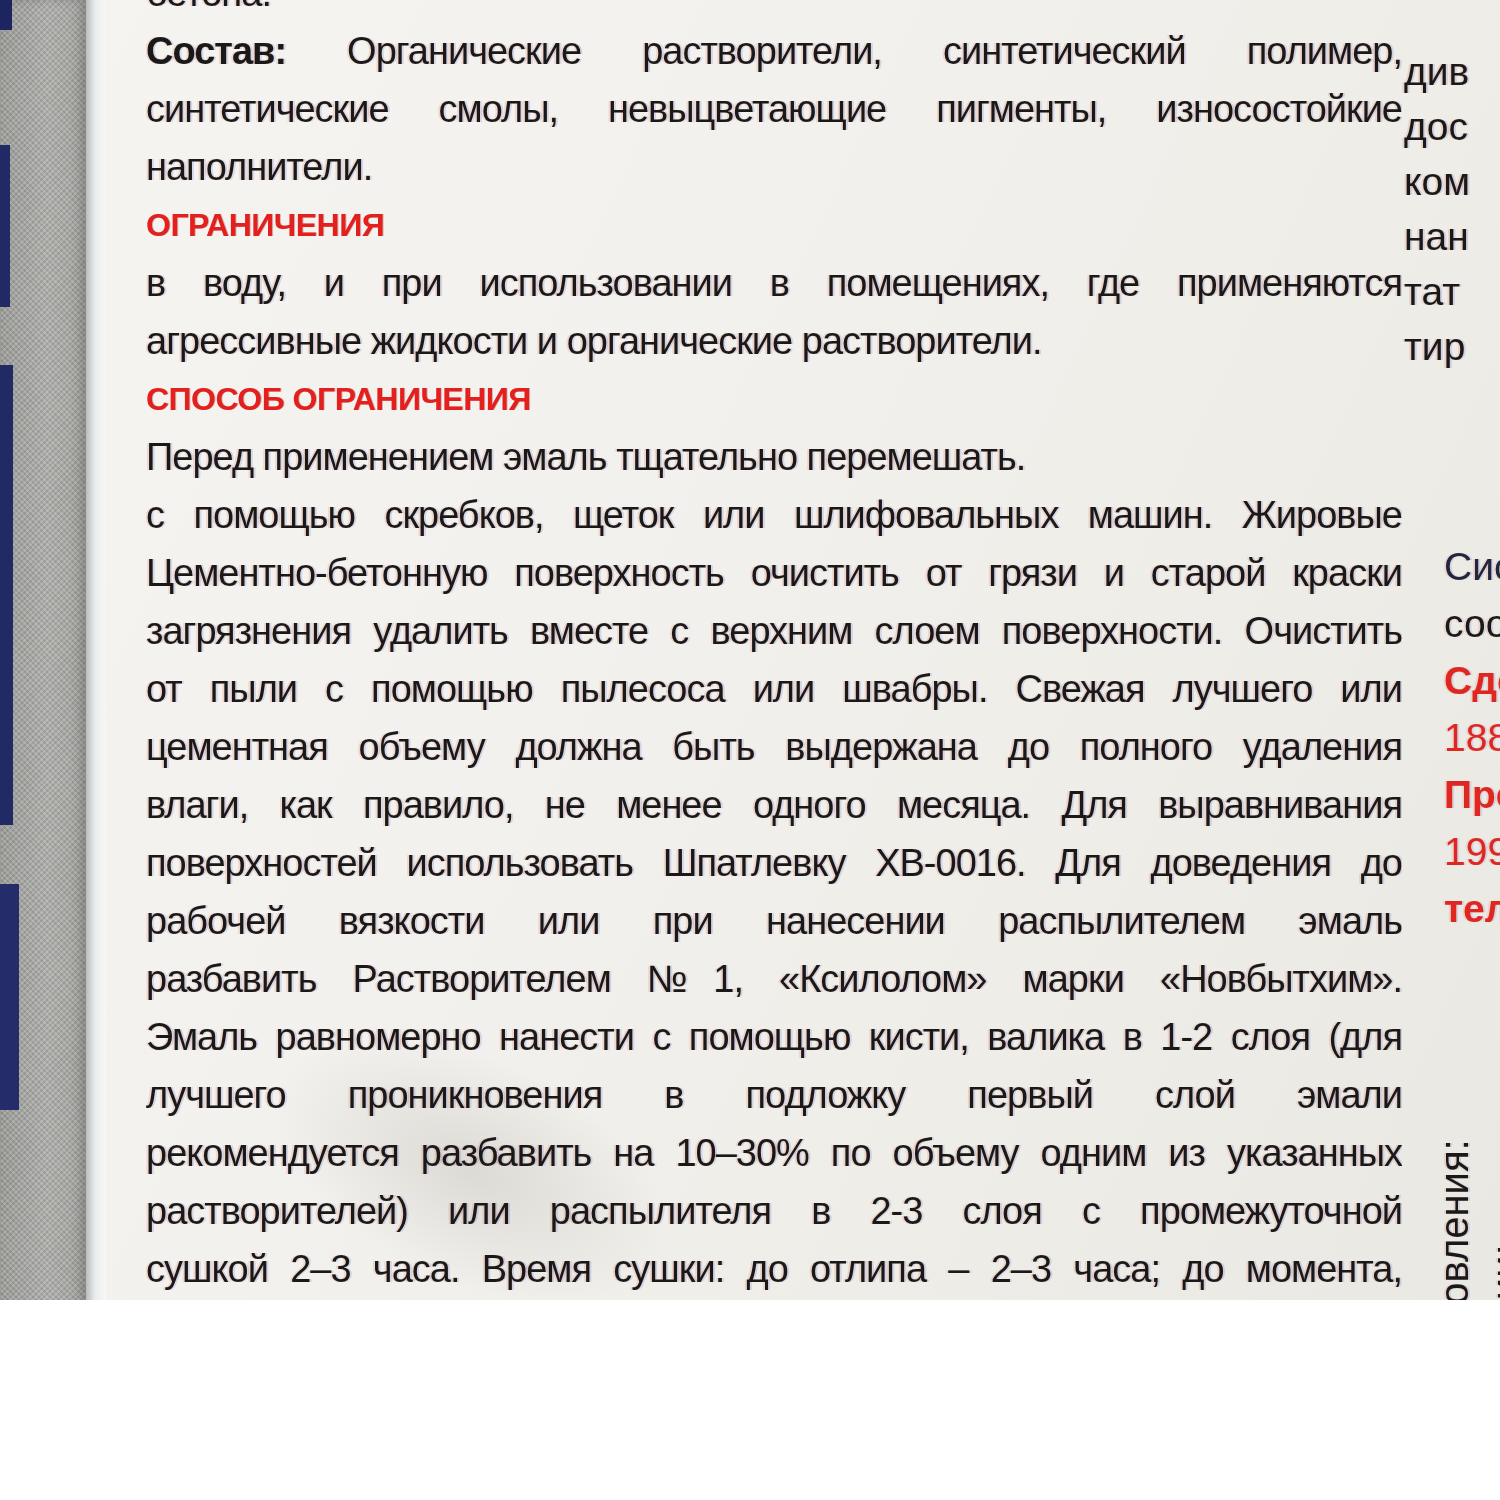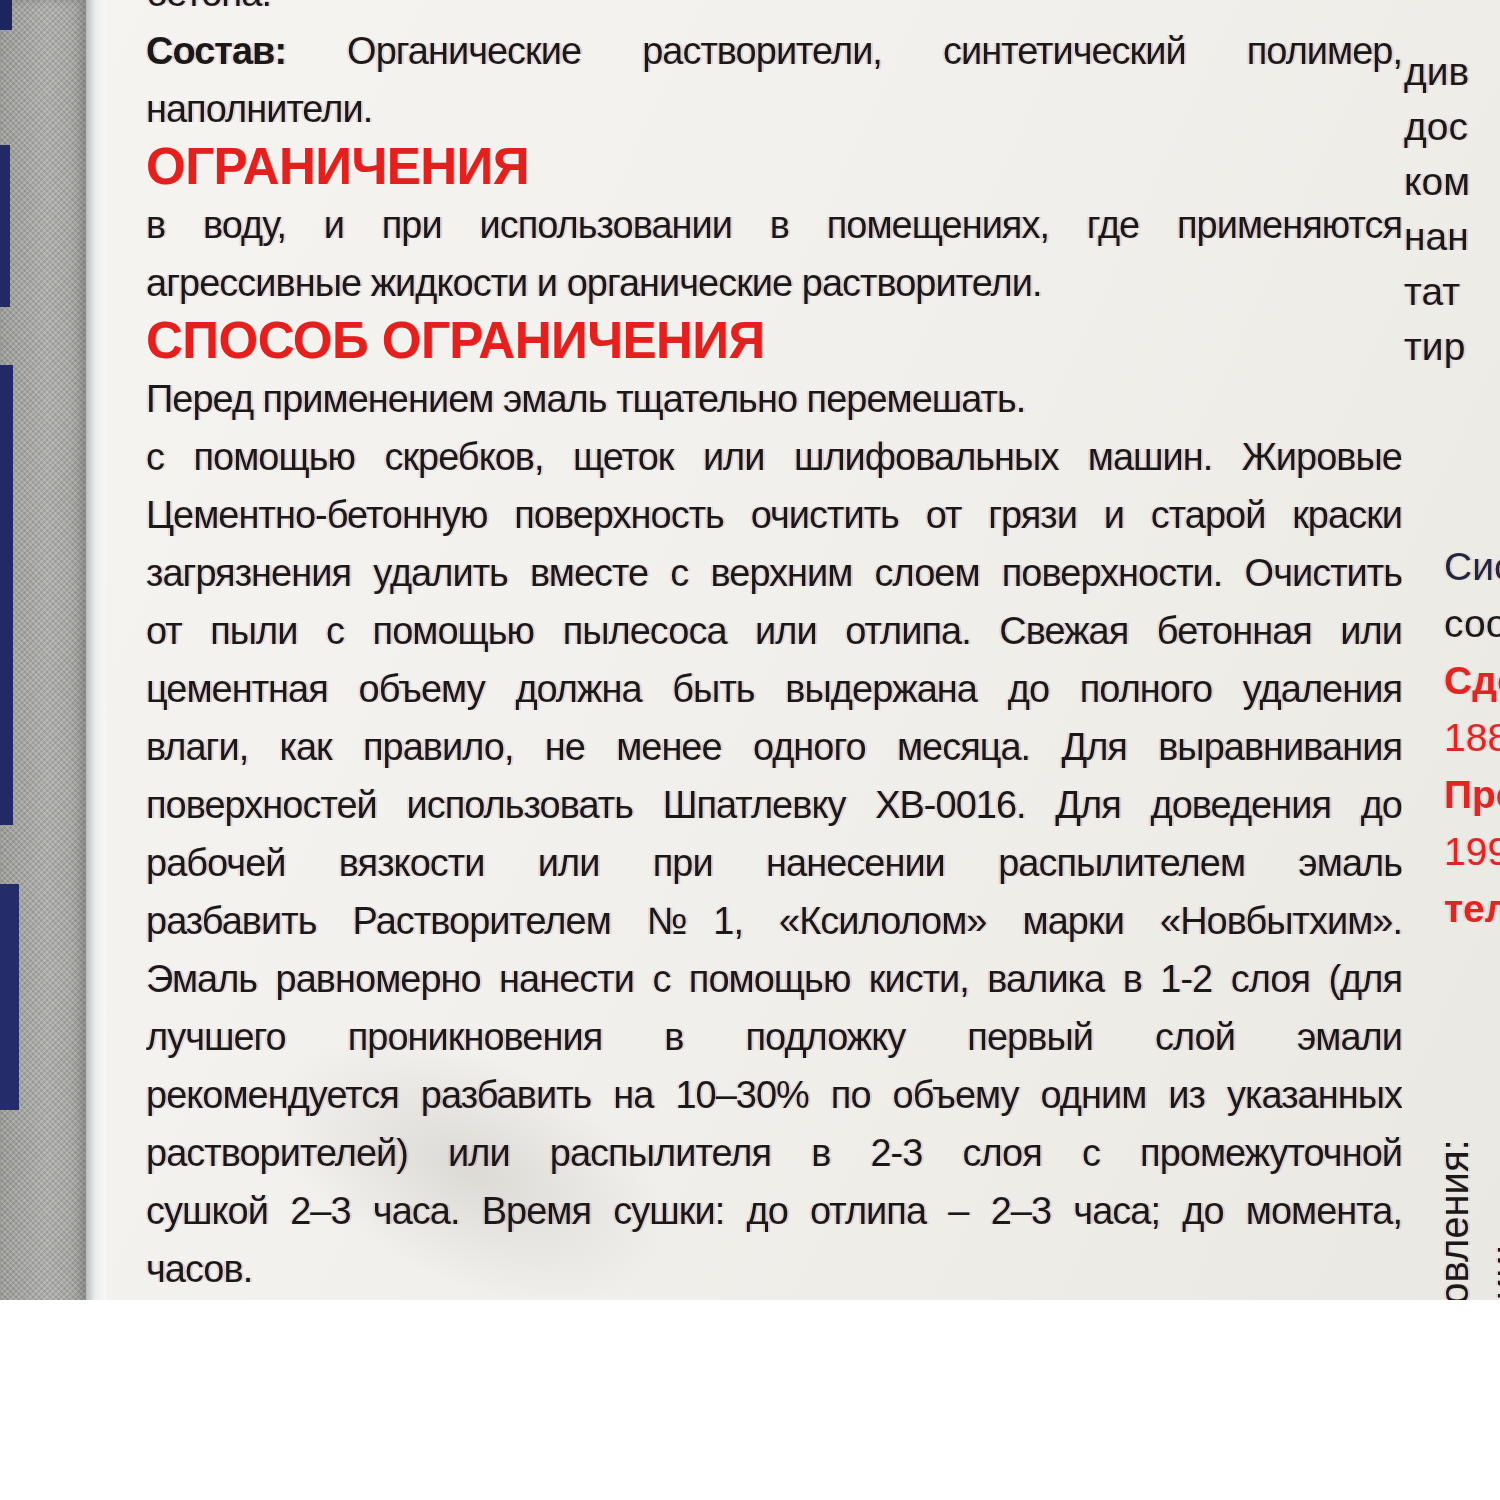--- a/index.html
+++ b/index.html
@@ -36,21 +36,21 @@
   }
   
   .body-col{position:absolute;left:146px;top:0;width:1256px;}
   .ln{
     height:58px;line-height:58px;font-size:38px;letter-spacing:-1px;
     white-space:nowrap;overflow:hidden;text-align:left;
     text-shadow:2px 0 0 rgba(40,60,200,.15),-2px 0 0 rgba(225,60,20,.15);
   }
   .ln b{font-weight:bold;}
   .ln.just{text-align:justify;text-align-last:justify;}
-  .ln.hd{color:#e3201d;font-weight:bold;font-size:51px;letter-spacing:-.5px;
+  .ln.hd{color:#e3201d;font-weight:bold;font-size:32px;letter-spacing:-.5px;
          text-shadow:1px 0 0 rgba(120,0,0,.25);}
   .ln.partial{height:22px;overflow:hidden;display:flex;align-items:flex-end;}
   
   .rc-top{position:absolute;left:1404px;top:2px;margin-top:42px;}
   .rc-top .rc-line{height:55px;line-height:55px;font-size:39px;color:#1b1917;
     text-shadow:2px 0 0 rgba(40,60,200,.15),-2px 0 0 rgba(225,60,20,.15);}
   .rc-mid{position:absolute;left:1444px;top:538px;}
   .rc-mid .rc-line{height:57px;line-height:57px;font-size:39px;
     text-shadow:2px 0 0 rgba(40,60,200,.12),-2px 0 0 rgba(225,60,20,.12);}
   .rc-line.dark{color:#23253c;}
@@ -76,30 +76,31 @@
     <div class="navy b2"></div>
     <div class="navy b3"></div>
     <div class="navy b4"></div>
   </div>
   <div class="edge-highlight"></div>
   <div class="smudge"></div>
 
   <div class="body-col" id="body-col">
       <div class="ln partial">бетона.</div>
       <div class="ln just"><b>Состав:</b> Органические растворители, синтетический полимер,</div>
+      <div class="ln just">синтетические смолы, невыцветающие пигменты, износостойкие</div>
       <div class="ln">наполнители.</div>
       <div class="ln hd">ОГРАНИЧЕНИЯ</div>
       <div class="ln just">в воду, и при использовании в помещениях, где применяются</div>
       <div class="ln">агрессивные жидкости и органические растворители.</div>
       <div class="ln hd">СПОСОБ ОГРАНИЧЕНИЯ</div>
       <div class="ln">Перед применением эмаль тщательно перемешать.</div>
       <div class="ln just">с помощью скребков, щеток или шлифовальных машин. Жировые</div>
       <div class="ln just">Цементно-бетонную поверхность очистить от грязи и старой краски</div>
       <div class="ln just">загрязнения удалить вместе с верхним слоем поверхности. Очистить</div>
-      <div class="ln just">от пыли с помощью пылесоса или отлипа. Свежая бетонная или</div>
+      <div class="ln just">от пыли с помощью пылесоса или швабры. Свежая лучшего или</div>
       <div class="ln just">цементная объему должна быть выдержана до полного удаления</div>
       <div class="ln just">влаги, как правило, не менее одного месяца. Для выравнивания</div>
       <div class="ln just">поверхностей использовать Шпатлевку ХВ-0016. Для доведения до</div>
       <div class="ln just">рабочей вязкости или при нанесении распылителем эмаль</div>
       <div class="ln just">разбавить Растворителем №1, «Ксилолом» марки «Новбытхим».</div>
       <div class="ln just">Эмаль равномерно нанести с помощью кисти, валика в 1-2 слоя (для</div>
       <div class="ln just">лучшего проникновения в подложку первый слой эмали</div>
       <div class="ln just">рекомендуется разбавить на 10–30% по объему одним из указанных</div>
       <div class="ln just">растворителей) или распылителя в 2-3 слоя с промежуточной</div>
       <div class="ln just">сушкой 2–3 часа. Время сушки: до отлипа – 2–3 часа; до момента,</div>

